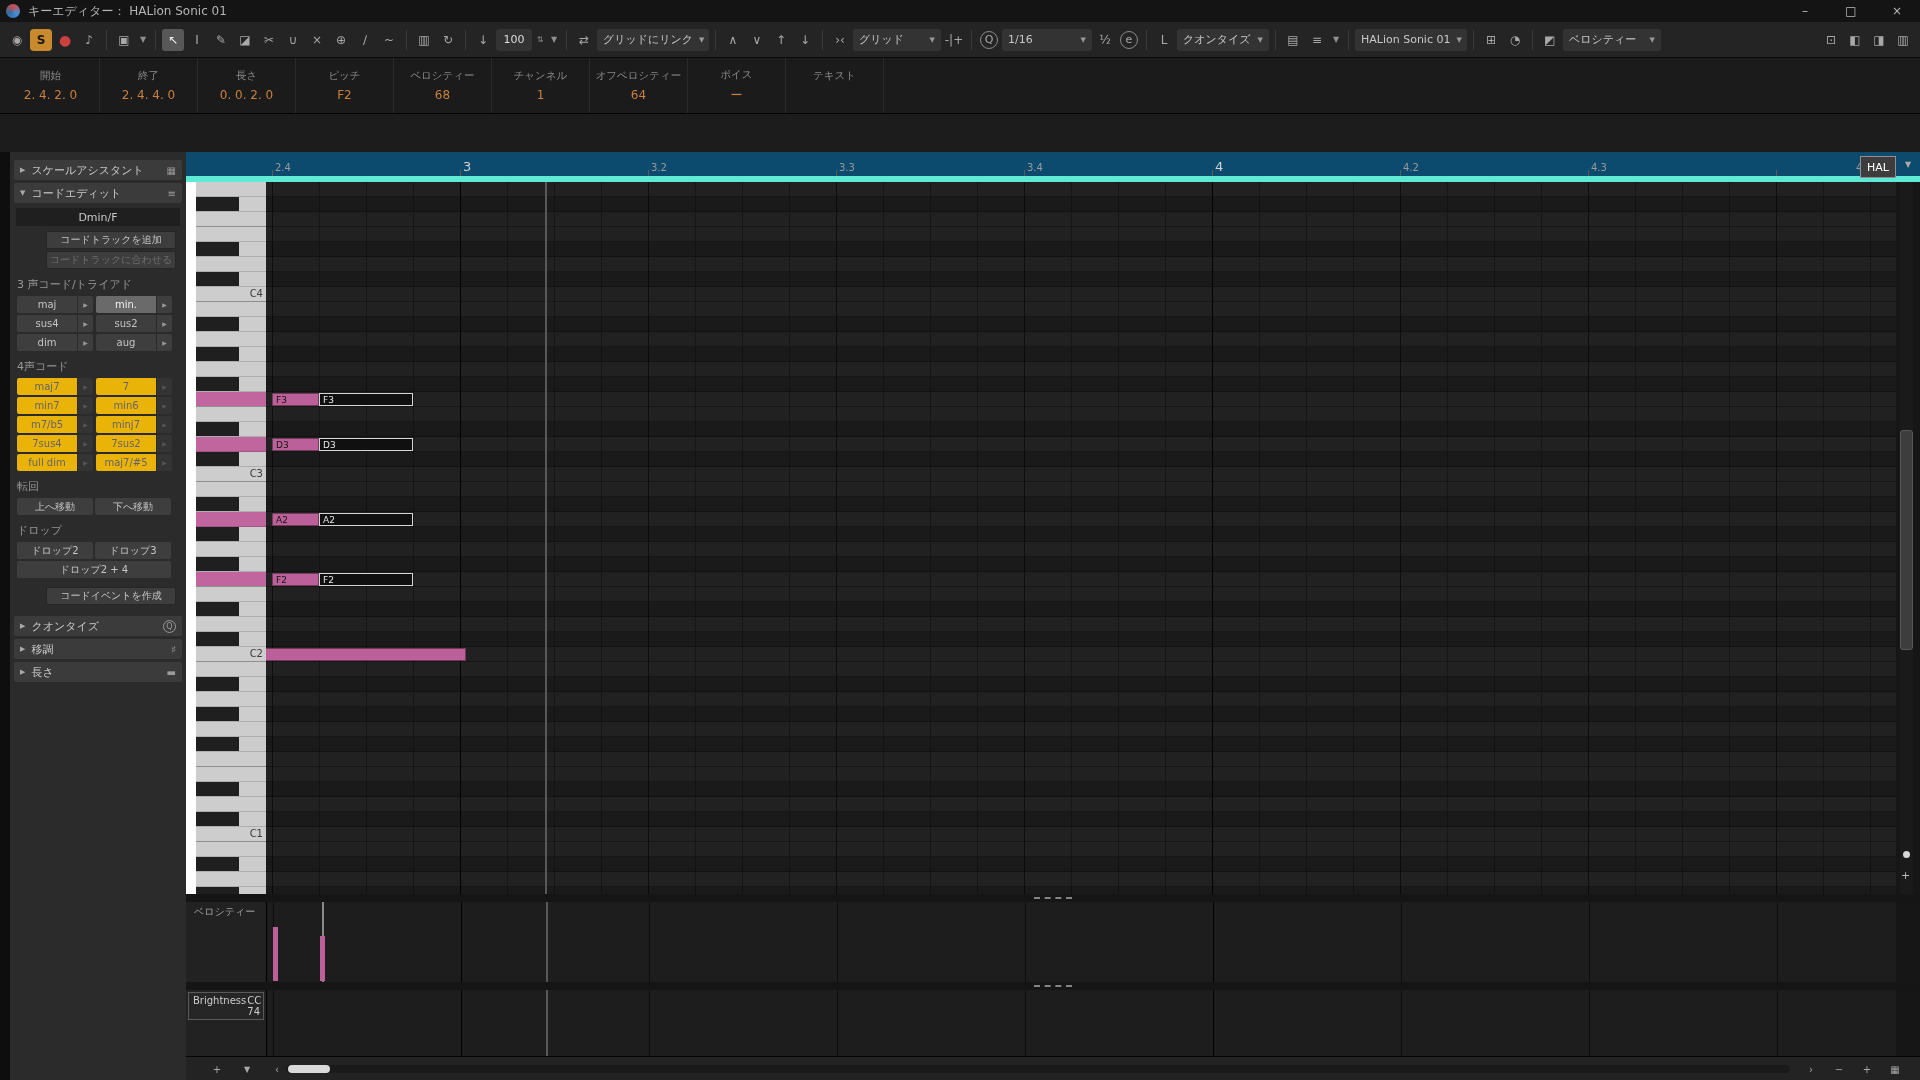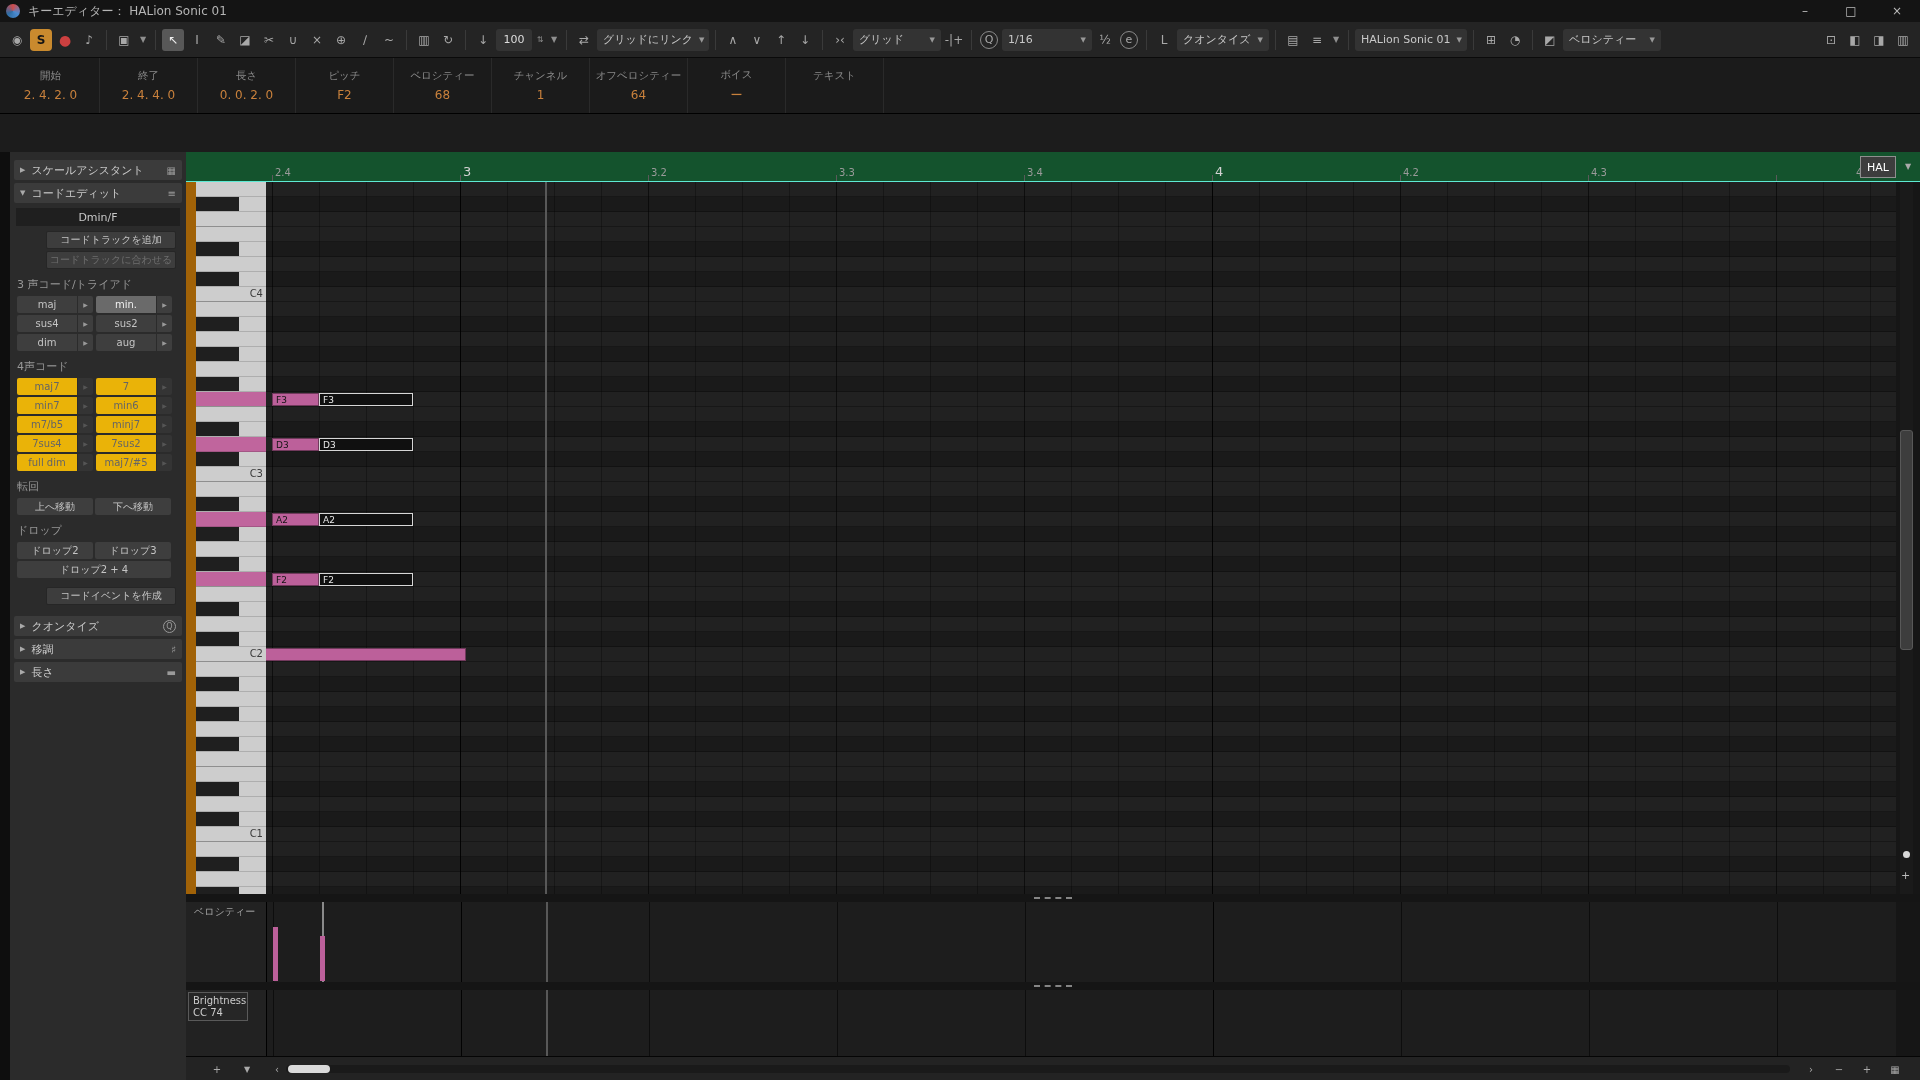--- a/index.html
+++ b/index.html
@@ -65,32 +65,32 @@
   .cbtn{width:60px;height:17px;background:#3e3e3e;display:flex;align-items:center;justify-content:center;font-size:10px;color:#c5c5c5;margin:1px 0;border-radius:2px 0 0 2px;}
   .cbtn.sel{background:#6a6a6a;color:#f0f0f0;}
   .cbtn.disabled{background:#eab308;color:#656565;}
   .carrow{width:15px;height:17px;background:#3e3e3e;margin:1px 3px 1px 1px;display:flex;align-items:center;justify-content:center;font-size:6px;color:#999;border-radius:0 2px 2px 0;}
   .carrow.disabled{color:#555;background:#343434;}
   .btn-pair{display:flex;gap:2px;padding-left:3px;}
   .hbtn{width:76px;height:17px;background:#3e3e3e;border-radius:2px;display:flex;align-items:center;justify-content:center;font-size:10px;color:#c5c5c5;margin:1px 0;white-space:nowrap;}
   .hbtn.full{width:154px;margin-left:3px;}
 
   
-  .ruler-row{height:30px;flex:none;display:flex;background:#14532d;border-bottom:1px solid #5eead4;}
+  .ruler-row{height:30px;flex:none;display:flex;background:#0c4a6e;border-bottom:6px solid #5eead4;}
   .ruler-spacer{width:80px;flex:none;}
   .ruler{flex:1;position:relative;overflow:hidden;}
   .ruler-label{position:absolute;bottom:3px;font-size:10px;color:#9a9a9a;}
   .ruler-label.major{font-size:13px;color:#d2d2d2;bottom:2px;}
   .ruler-tick{position:absolute;bottom:0;width:1px;height:6px;background:#5a5a5a;}
   .track-box{width:36px;height:22px;flex:none;margin:4px 0 0 auto;background:#3d3d3d;border:1px solid #8f8f8f;color:#fff;font-size:11px;display:flex;align-items:center;justify-content:center;}
   .ruler-caret{width:24px;flex:none;display:flex;align-items:center;justify-content:center;font-size:8px;color:#aaa;}
 
   
   .roll-row{height:712px;flex:none;display:flex;position:relative;}
-  .left-col{width:80px;flex:none;background:#a16207;position:relative;}
+  .left-col{width:80px;flex:none;background:#ffffff;position:relative;}
   .keyboard{position:absolute;left:10px;top:0;width:70px;height:100%;overflow:hidden;background:#cdcdcd;}
   .kb-row{position:absolute;left:0;width:100%;height:15px;background:#cdcdcd;border-bottom:1px solid rgba(0,0,0,0.15);}
   .kb-row.boundary{border-bottom:1px solid #8f8f8f;}
   .kb-row.hl{background:#c0659d;}
   .kb-row .bk{position:absolute;left:0;top:0;width:62%;height:100%;background:#1f1f1f;}
   .kb-label{position:absolute;right:3px;top:1px;font-size:10px;color:#3c3c3c;}
   .roll{flex:1;position:relative;overflow:hidden;background:#1d1d1d;}
   .roll-stripe{position:absolute;left:0;width:100%;height:15px;border-bottom:1px solid rgba(0,0,0,0.28);}
   .roll-stripe.wk{background:#212121;}
   .roll-stripe.bk{background:#1a1a1a;}
@@ -109,21 +109,21 @@
   .vs-plus{position:absolute;left:5px;bottom:12px;font-size:11px;color:#bbb;}
 
   
   .divider{height:8px;flex:none;background:#151515;display:flex;align-items:center;justify-content:center;}
   .divider .dash{width:38px;border-top:2px dashed #858585;}
   .lane{display:flex;flex:none;position:relative;}
   .velocity-lane{height:80px;}
   .cc-lane{height:66px;}
   .lane-label-col{width:80px;flex:none;background:#222;position:relative;font-size:10px;color:#a0a0a0;}
   .vel-label{position:absolute;left:8px;top:3px;}
-  .cc-box{position:absolute;left:2px;top:2px;width:60px;border:1px solid #5a5a5a;background:#262626;padding:2px 4px;display:flex;flex-direction:column;gap:1px;font-size:10px;color:#ccc;}
+  .cc-box{position:absolute;left:2px;top:2px;width:76px;border:1px solid #5a5a5a;background:#262626;padding:2px 4px;display:flex;flex-direction:row;gap:1px;font-size:10px;color:#ccc;}
   .lane-area{flex:1;position:relative;overflow:hidden;background:#1d1d1d;border-left:1px solid #000;}
   .lane-right{width:24px;flex:none;background:#161616;}
   .vbar{position:absolute;bottom:1px;width:5px;background:#bc609a;z-index:2;}
   .vcursor{position:absolute;top:0;bottom:0;width:2px;background:#8a8a8a;z-index:1;}
 
   
   .bottombar{height:24px;flex:none;background:#232323;border-top:1px solid #050505;position:relative;}
   .bb-btn{position:absolute;top:3px;width:18px;height:18px;display:flex;align-items:center;justify-content:center;font-size:10px;color:#aaa;}
   .hs-track{position:absolute;left:100px;right:130px;top:8px;height:8px;background:#1a1a1a;border-radius:4px;}
   .hs-handle{position:absolute;left:2px;top:0;width:42px;height:8px;background:#dadada;border-radius:4px;}

